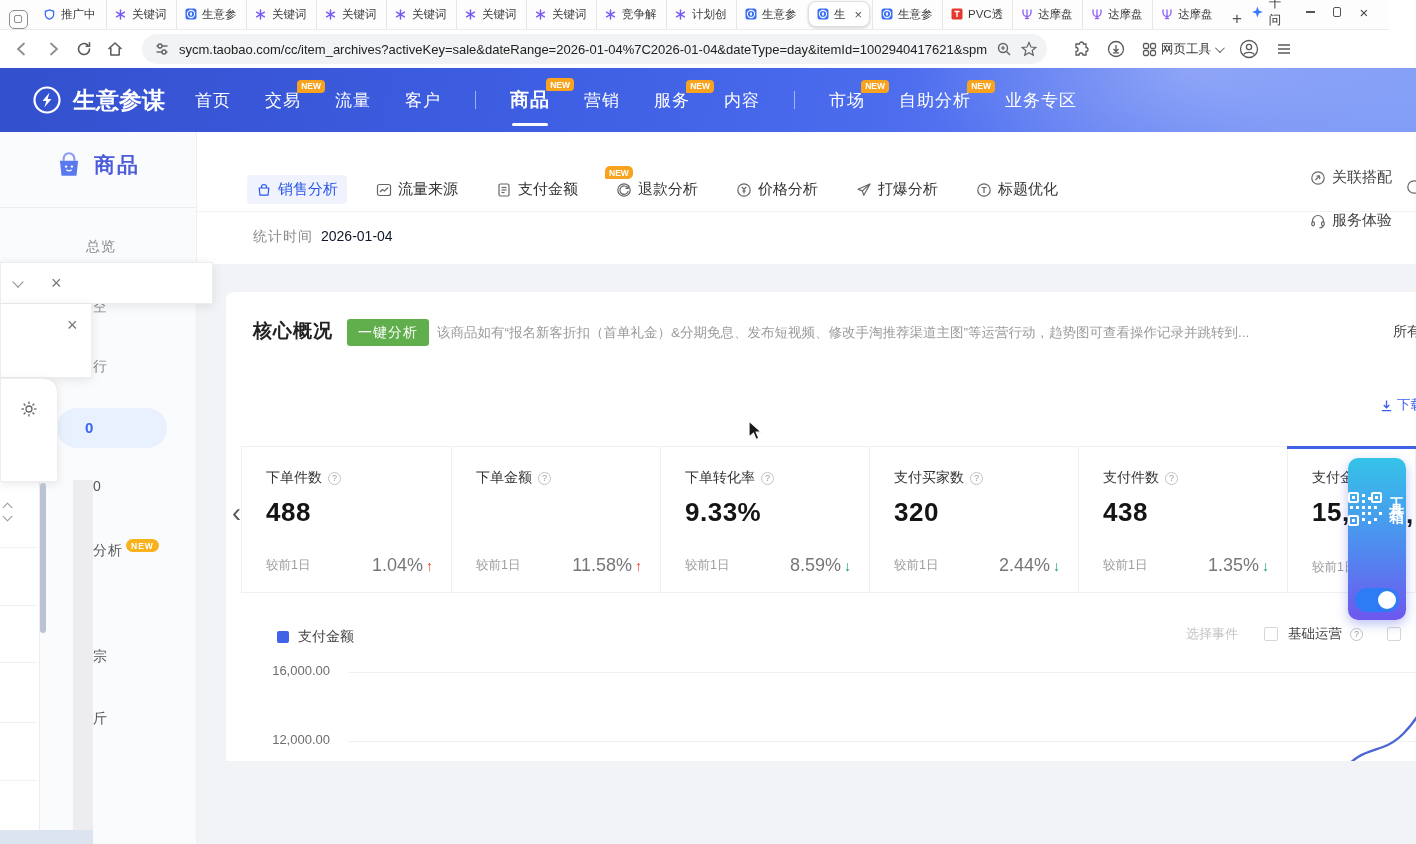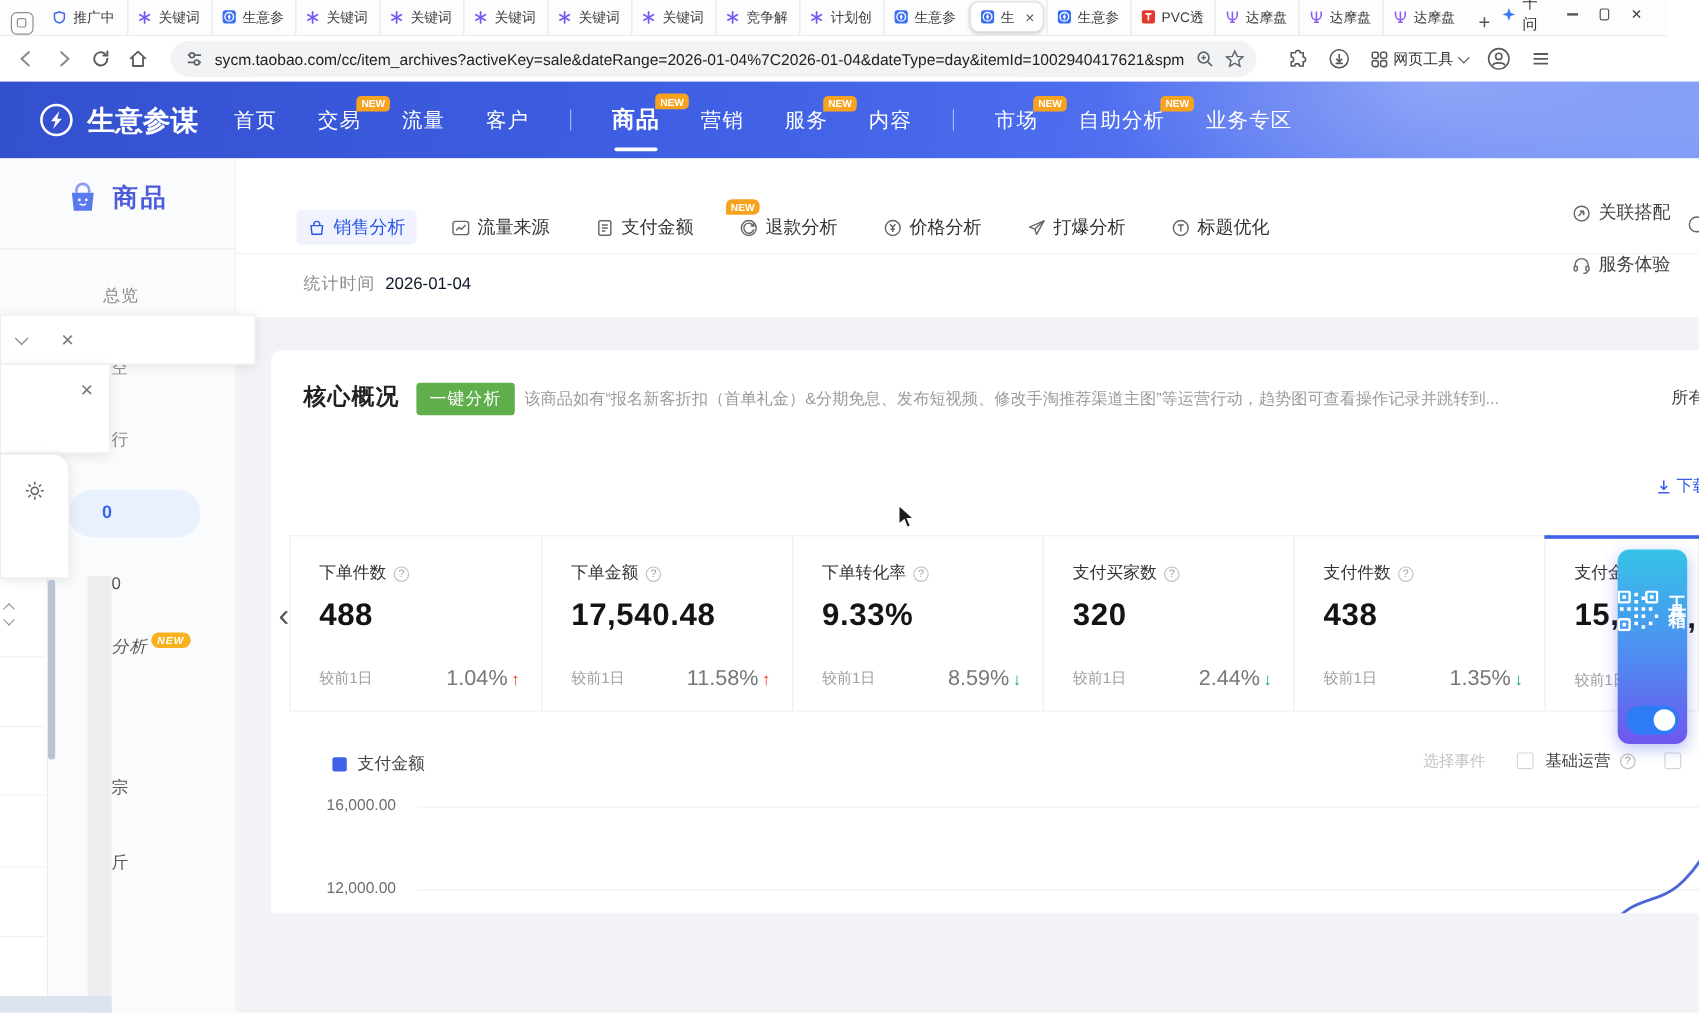--- a/index.html
+++ b/index.html
@@ -546,21 +546,21 @@
   </div>
   <div class="sb-divider"></div>
 
   <span class="sb-item" style="left:86px;top:106px;">总览</span>
   <span class="sb-item" style="left:93px;top:166px;">空</span>
   <span class="sb-item" style="left:93px;top:226px;">行</span>
   <div class="sb-pill">
       <span>0</span>
     </div>
   <span class="sb-item dark" style="left:93px;top:346px;">0</span>
-  <span class="sb-item dark" style="left:93px;top:398px;font-style:italic;"><span>分析</span><span class="sb-badge">NEW</span></span>
+  <span class="sb-item dark" style="left:93px;top:410px;"><span>分析</span><span class="sb-badge">NEW</span></span>
   <span class="sb-item dark" style="left:93px;top:516px;">宗</span>
   <span class="sb-item dark" style="left:93px;top:578px;">斤</span>
 
   <div class="graystrip"></div>
   <div class="listpanel"></div>
   <div class="listline" style="top:415px;"></div>
   <div class="listline" style="top:473px;"></div>
   <div class="listline" style="top:530px;"></div>
   <div class="listline" style="top:590px;"></div>
   <div class="listline" style="top:648px;"></div>
@@ -747,21 +747,20 @@
           <span class="m-compare">较前1日</span>
           <span class="m-change up">1.04%</span>
         </div>
       </div>
 
       <div class="mcard">
         <div class="m-top">
           <span>下单金额</span>
           <span class="qmark"></span>
         </div>
-        <div class="m-value">17,540.48</div>
         <span class="m-tail"></span>
         <div class="m-bottom">
           <span class="m-compare">较前1日</span>
           <span class="m-change up">11.58%</span>
         </div>
       </div>
 
       <div class="mcard">
         <div class="m-top">
           <span>下单转化率</span>

